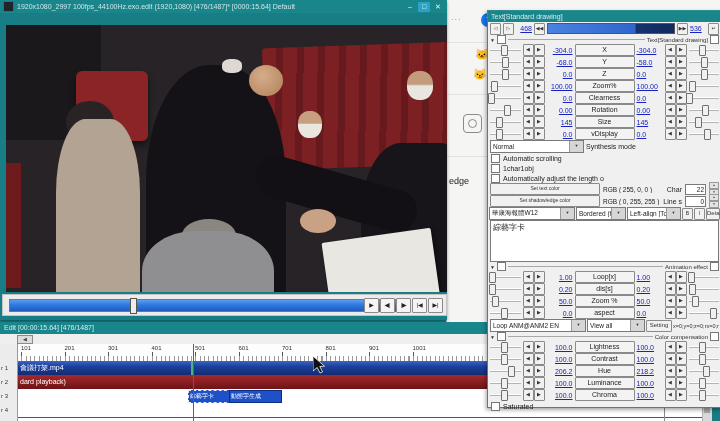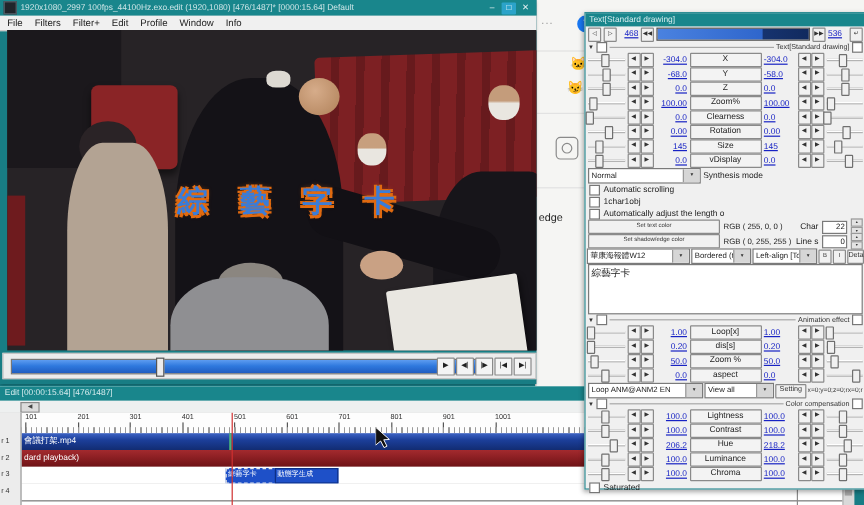--- a/index.html
+++ b/index.html
@@ -117,48 +117,38 @@
   <div class="tbar">
     <span class="appicon"></span>
     <span>1920x1080_2997 100fps_44100Hz.exo.edit (1920,1080) [476/1487]* [0000:15.64] Default</span>
     <span class="grow"></span>
     <span id="winbtns" style="display:flex;gap:2px;">
         <span class="winbtn">–</span>
         <span class="winbtn max">□</span>
         <span class="winbtn">✕</span>
       </span>
   </div>
-  <div id="menubar">
-      <span>File</span>
-      <span>Filters</span>
-      <span>Filter+</span>
-      <span>Edit</span>
-      <span>Profile</span>
-      <span>Window</span>
-      <span>Info</span>
-    </div>
   <div class="abs" id="video">
     <div class="blob" style="left:0;top:0;width:95px;height:115px;background:#1b181c;border-radius:0 0 40% 0;"></div>
     <div class="blob" style="left:258px;top:20px;width:190px;height:122px;border-radius:4px;transform:rotate(-2deg);background:repeating-linear-gradient(93deg,#7d2023 0 14px,#671a1d 14px 21px);"></div>
     <div class="blob" style="left:70px;top:46px;width:72px;height:70px;background:#8a2426;border-radius:6px;box-shadow:0 4px 6px rgba(0,0,0,.5);"></div>
     <div class="blob" style="left:0;top:138px;width:15px;height:125px;background:#6e1b1e;"></div>
     <div class="blob" style="left:140px;top:40px;width:140px;height:260px;background:#141217;border-radius:45% 45% 0 0;"></div>
     <div class="blob" style="left:355px;top:118px;width:100px;height:185px;background:#17151a;border-radius:40% 20% 0 0;"></div>
     <div class="blob" style="left:243px;top:40px;width:34px;height:31px;border-radius:50%;background:radial-gradient(circle at 40% 35%,#d6ac8a,#b08159);"></div>
     <div class="blob" style="left:216px;top:34px;width:20px;height:14px;background:#ddd9d2;border-radius:40%;"></div>
     <div class="blob" style="left:292px;top:86px;width:24px;height:27px;border-radius:45%;background:linear-gradient(180deg,#c79f7e 45%,#e9e6e0 50%);"></div>
     <div class="blob" style="left:401px;top:46px;width:26px;height:29px;border-radius:45%;background:linear-gradient(180deg,#c49c7b 45%,#e9e6e0 52%);"></div>
     <div class="blob" style="left:60px;top:76px;width:48px;height:42px;background:#2a2326;border-radius:50%;"></div>
     <div class="blob" style="left:50px;top:94px;width:84px;height:210px;background:#b3a393;border-radius:35% 35% 0 0;"></div>
     <div class="blob" style="left:248px;top:148px;width:165px;height:42px;background:#121015;transform:rotate(16deg);border-radius:20px;"></div>
     <div class="blob" style="left:176px;top:194px;width:54px;height:32px;background:#8b8680;border-radius:50%;"></div>
     <div class="blob" style="left:136px;top:206px;width:132px;height:100px;background:#8f8f92;border-radius:40% 40% 0 0;"></div>
     <div class="blob" style="left:294px;top:184px;width:36px;height:24px;background:#c9a184;border-radius:50%;"></div>
     <div class="blob" style="left:320px;top:210px;width:110px;height:72px;background:#e9e7e1;transform:rotate(-8deg);border-radius:2px;box-shadow:2px 3px 5px rgba(0,0,0,.45);"></div>
-    <div class="overlay-text">綜 藝 字 卡</div>
   </div>
   <div class="abs" id="seekrow">
     <div id="seektrack">
         <div id="seekthumb"></div>
       </div>
     <div id="transport">
         <span class="tbtn">▶</span>
         <span class="tbtn">◀|</span>
         <span class="tbtn">|▶</span>
         <span class="tbtn">|◀</span>

